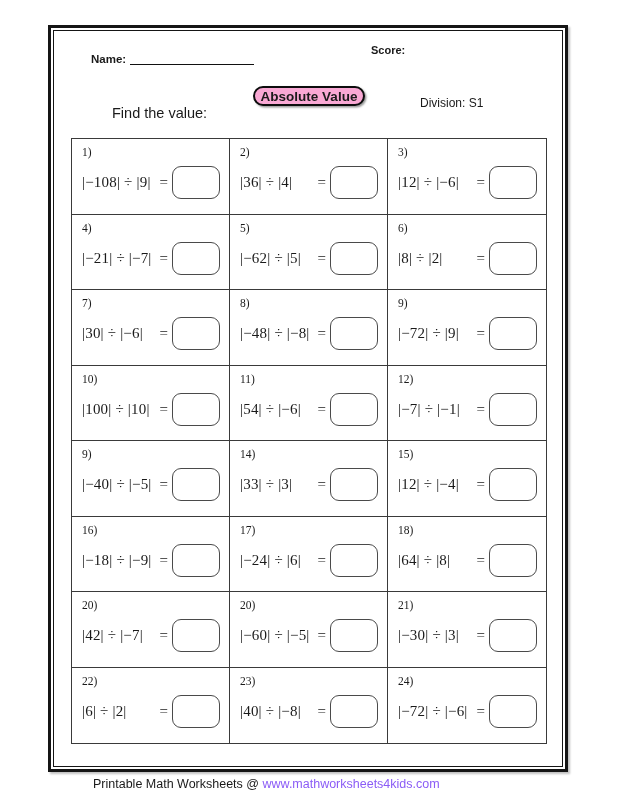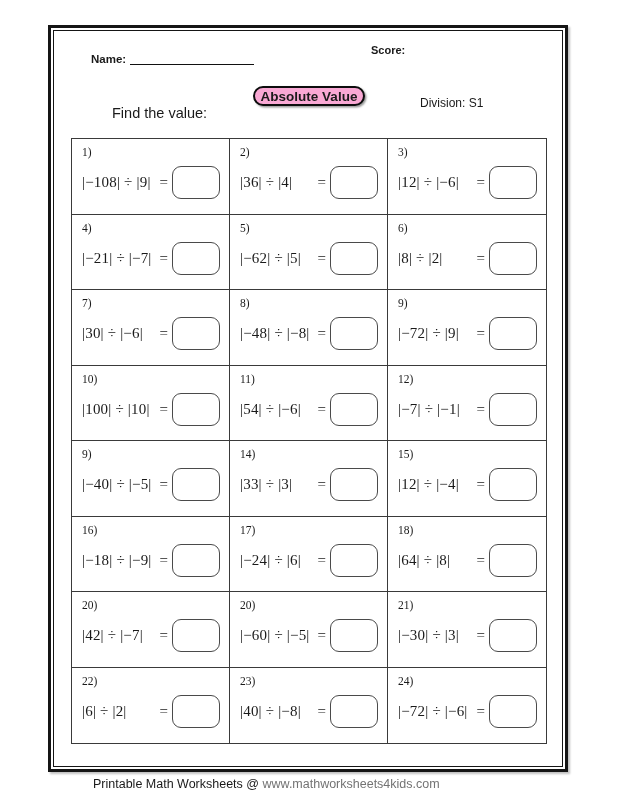--- a/index.html
+++ b/index.html
@@ -357,14 +357,14 @@
         <span class="pexpr">|−72| ÷ |−6|</span>
         <span class="pright">
           <span class="peq">=</span>
           <span class="answer-box"></span>
         </span>
       </div>
     </div>
   </div>
 
 <div class="footer">
-  <span>Printable Math Worksheets @ </span><a href="#" style="color: #737373;">www.mathworksheets4kids.com</a>
+  <span>Printable Math Worksheets @ </span><a href="#" style="color: #8b5cf6;">www.mathworksheets4kids.com</a>
 </div>
 
 </body></html>

